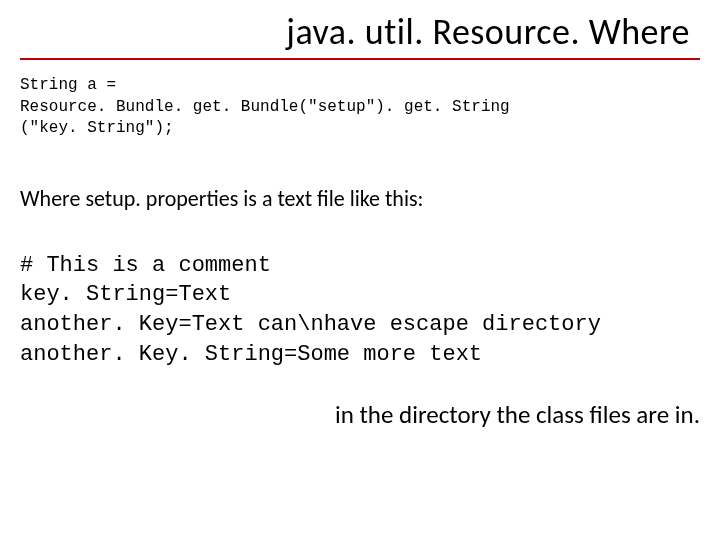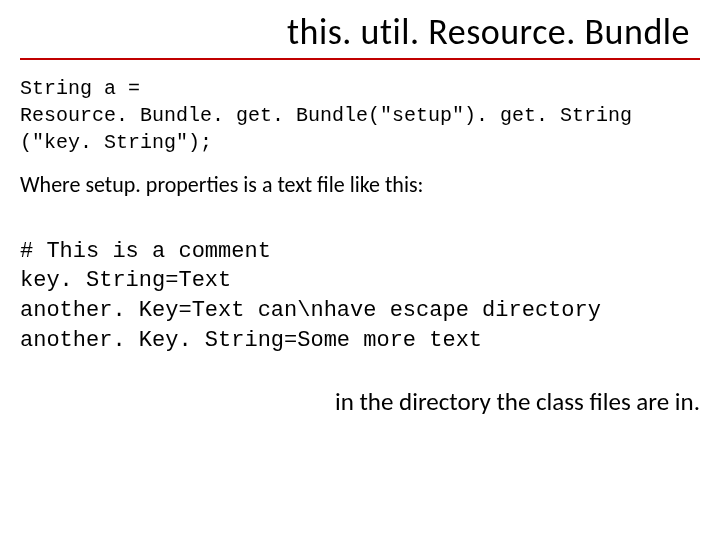--- a/index.html
+++ b/index.html
@@ -22,23 +22,23 @@
       padding-right: 10px;
       margin-bottom: 4px;
       letter-spacing: 0.5px;
     }
     .underline {
       border-bottom: 2px solid #c00000;
       margin-bottom: 15px;
     }
     .code-block {
       font-family: 'Courier New', Courier, monospace;
-      font-size: 20px;
+      font-size: 16px;
       line-height: 1.35;
-      margin-bottom: 14px;
+      margin-bottom: 44px;
       white-space: pre-wrap;
     }
     .description {
       font-family: Calibri, Arial, sans-serif;
       font-size: 22px;
       line-height: 1.4;
       margin-bottom: 36px;
     }
     .properties-block {
       font-family: 'Courier New', Courier, monospace;
@@ -50,21 +50,21 @@
     .footer-text {
       font-family: Calibri, Arial, sans-serif;
       font-size: 25px;
       line-height: 1.4;
       text-align: right;
     }
   </style>
 </head>
 <body>
 
-<div class="title">this. util. Resource. Bundle</div>
+<div class="title">java. util. Resource. Where</div>
 <div class="underline"></div>
 
 <div class="code-block"><span>String a =</span>
 <span>Resource. Bundle. get. Bundle("setup"). get. String</span>
 <span>("key. String");</span></div>
 
 <div class="description">Where setup. properties is a text file like this:</div>
 
 <div class="properties-block"><span># This is a comment</span>
 <span>key. String=Text</span>

